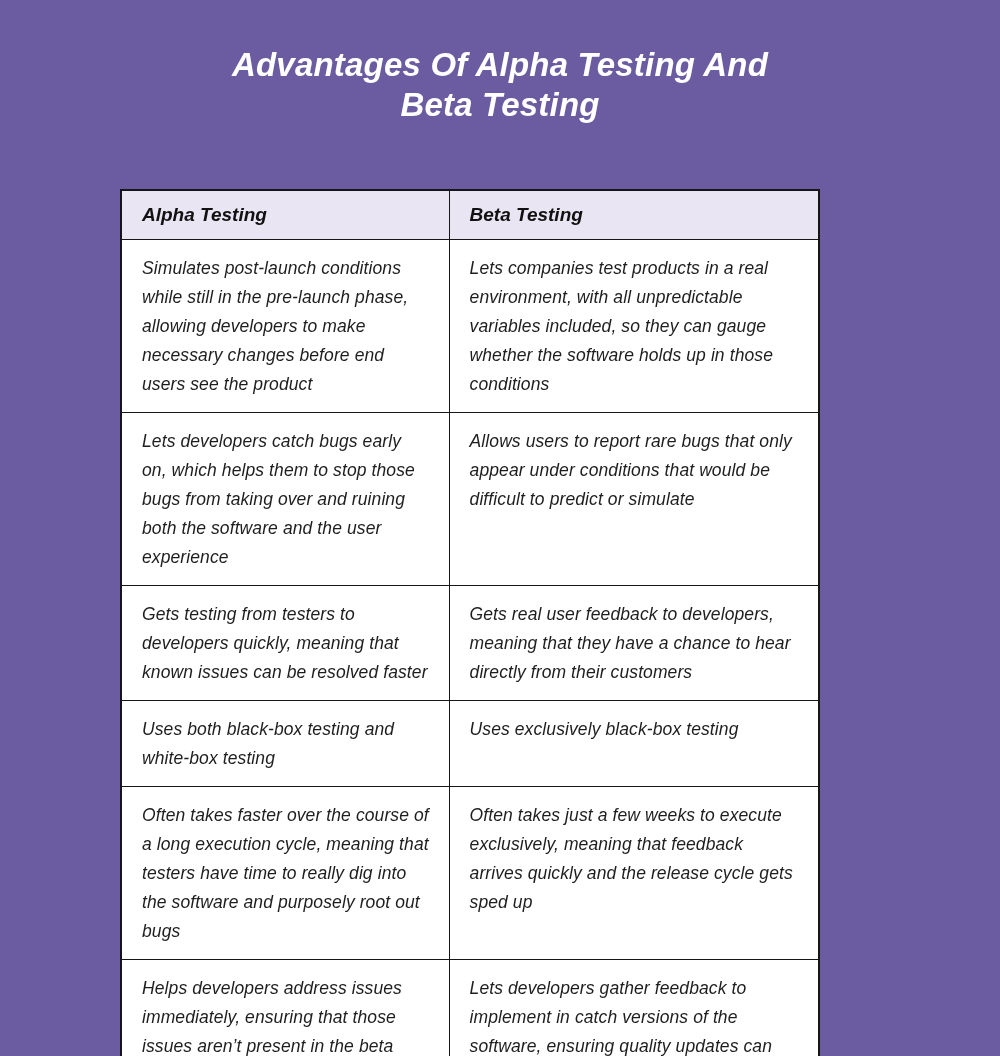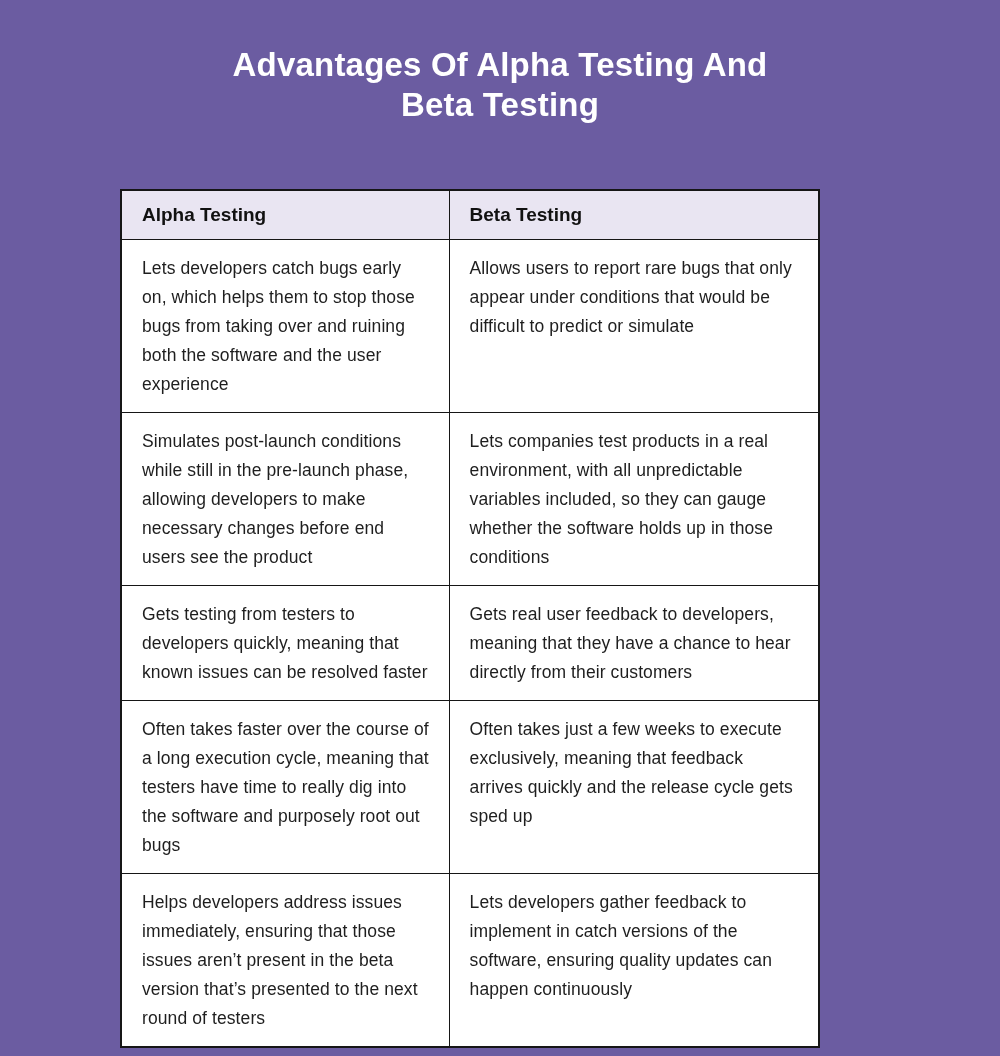--- a/index.html
+++ b/index.html
@@ -1,15 +1,15 @@
 <!DOCTYPE html>
 <html><head>
 <meta charset="utf-8">
 <style>
-  * { margin:0; padding:0; box-sizing:border-box; }
+  * { margin:0; padding:0; box-sizing:border-box;font-style:italic; }
   html,body {
     width:1000px; height:1056px;
     background:#6B5CA1;
     font-family:"Liberation Sans", sans-serif;
     overflow:hidden;
   }
   .page-title {
     margin:45px auto 0;
     text-align:center;
     color:#FFFFFF;
@@ -64,30 +64,34 @@
     <col class="col-beta">
   </colgroup>
   <thead>
     <tr>
       <th>Alpha Testing</th>
       <th>Beta Testing</th>
     </tr>
   </thead>
   <tbody>
     <tr>
+      <td>Simulates post-launch conditions while still in the pre-launch phase, allowing developers to make necessary changes before end users see the product</td>
+      <td>Lets companies test products in a real environment, with all unpredictable variables included, so they can gauge whether the software holds up in those conditions</td>
+    </tr>
+    <tr>
       <td>Lets developers catch bugs early on, which helps them to stop those bugs from taking over and ruining both the software and the user experience</td>
       <td>Allows users to report rare bugs that only appear under conditions that would be difficult to predict or simulate</td>
     </tr>
     <tr>
-      <td>Simulates post-launch conditions while still in the pre-launch phase, allowing developers to make necessary changes before end users see the product</td>
-      <td>Lets companies test products in a real environment, with all unpredictable variables included, so they can gauge whether the software holds up in those conditions</td>
+      <td>Gets testing from testers to developers quickly, meaning that known issues can be resolved faster</td>
+      <td>Gets real user feedback to developers, meaning that they have a chance to hear directly from their customers</td>
     </tr>
     <tr>
-      <td>Gets testing from testers to developers quickly, meaning that known issues can be resolved faster</td>
-      <td>Gets real user feedback to developers, meaning that they have a chance to hear directly from their customers</td>
+      <td>Uses both black-box testing and white-box testing</td>
+      <td>Uses exclusively black-box testing</td>
     </tr>
     <tr>
       <td>Often takes faster over the course of a long execution cycle, meaning that testers have time to really dig into the software and purposely root out bugs</td>
       <td>Often takes just a few weeks to execute exclusively, meaning that feedback arrives quickly and the release cycle gets sped up</td>
     </tr>
     <tr>
       <td>Helps developers address issues immediately, ensuring that those issues aren’t present in the beta version that’s presented to the next round of testers</td>
       <td>Lets developers gather feedback to implement in catch versions of the software, ensuring quality updates can happen continuously</td>
     </tr>
   </tbody>

